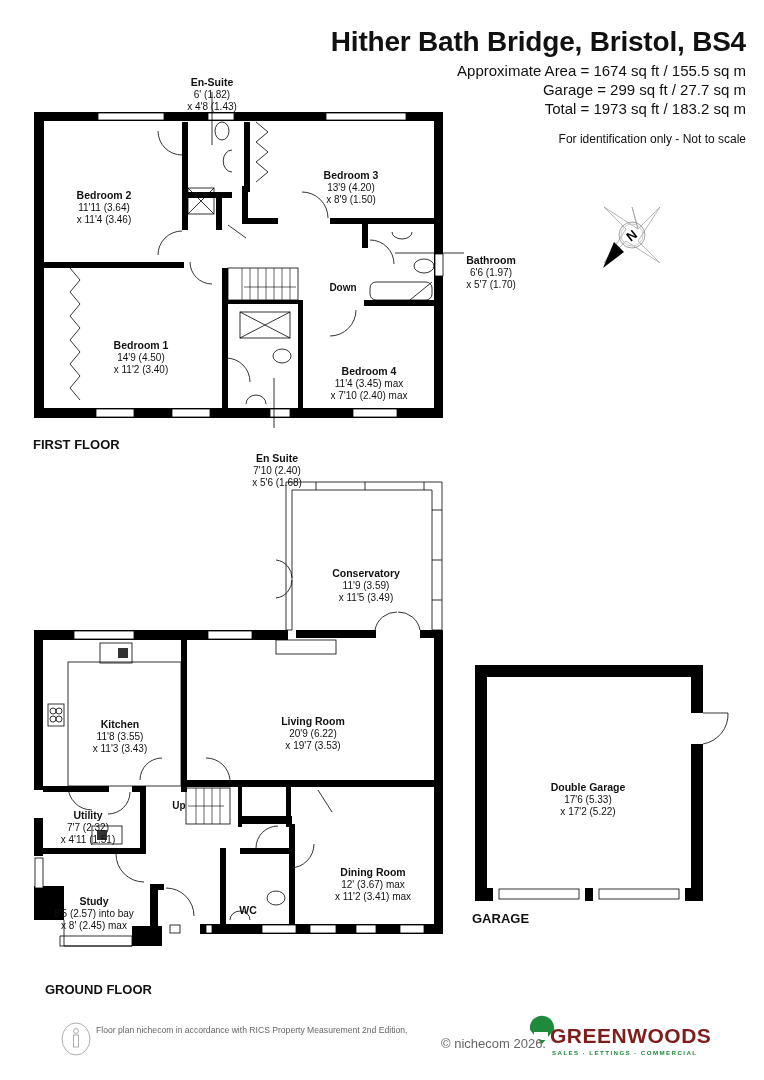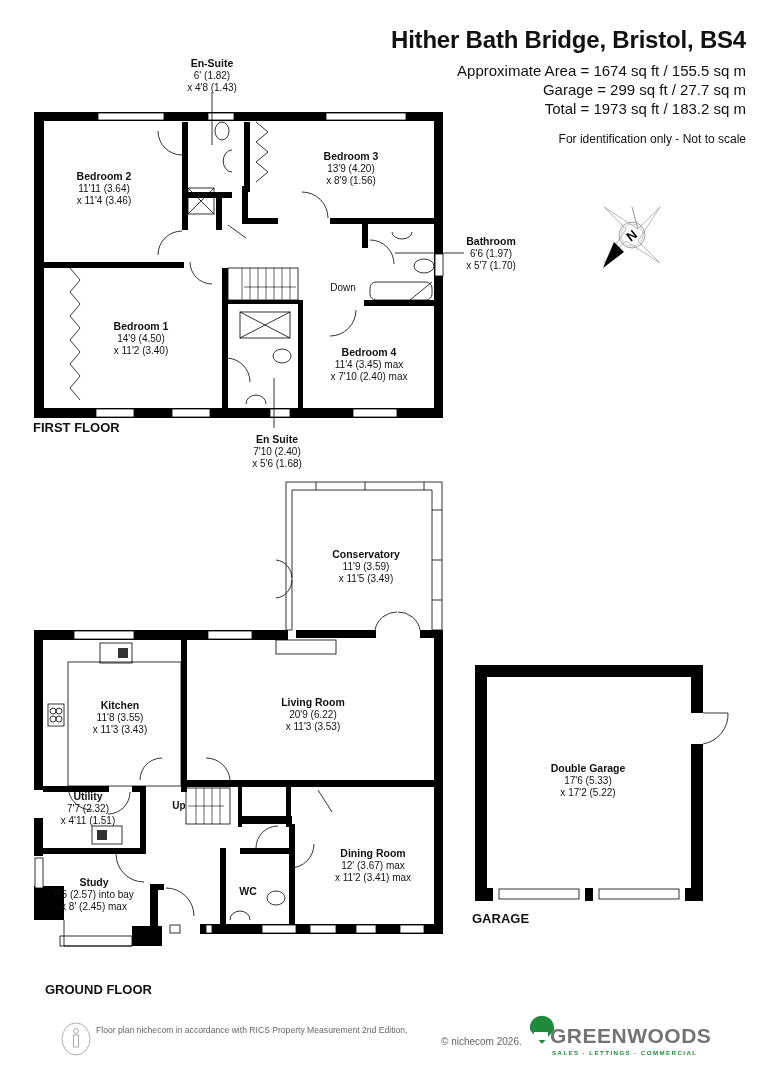--- a/index.html
+++ b/index.html
@@ -1,27 +1,27 @@
 <!DOCTYPE html>
 <html><head>
 <meta charset="utf-8">
 <style>
   html,body{margin:0;padding:0;background:#fff;}
   body{width:764px;height:1080px;position:relative;overflow:hidden;font-family:"Liberation Sans",sans-serif;color:#111;}
   .abs{position:absolute;}
-  .title{right:18px;top:26px;font-size:24px;font-weight:bold;letter-spacing:-0.2px;white-space:nowrap;}
+  .title{right:18px;top:26px;font-size:28px;font-weight:bold;letter-spacing:-0.2px;white-space:nowrap;}
   .area{right:18px;font-size:15px;text-align:center;white-space:nowrap;}
   .note{right:18px;top:132px;font-size:12px;white-space:nowrap;}
   svg{position:absolute;left:0;top:0;}
   .rl{position:absolute;text-align:center;font-size:10px;line-height:12.5px;white-space:nowrap;transform:translateX(-50%);}
-  .rl .n{font-weight:bold;font-size:10.5px;display:block;}
+  .rl .n{font-weight:bold;font-size:10.5px;display:block;margin-top:19px;}
   .floor{position:absolute;font-weight:bold;font-size:13px;}
   .footer{position:absolute;left:96px;top:1024px;font-size:8.6px;color:#666;line-height:12px;white-space:nowrap;}
-  .copy{position:absolute;left:441px;top:1036px;font-size:10px;color:#666;}
-  .brand{position:absolute;left:550px;top:1024px;font-weight:bold;font-size:21px;letter-spacing:0.5px;color:#737373;}
+  .copy{position:absolute;left:441px;top:1036px;font-size:13px;color:#666;}
+  .brand{position:absolute;left:550px;top:1024px;font-weight:bold;font-size:21px;letter-spacing:0.5px;color:#7f1d1d;}
   .tag{position:absolute;left:552px;top:1049px;font-size:6.2px;letter-spacing:1.4px;color:#1f8a3c;font-weight:bold;}
 </style>
 </head>
 <body>
 
 <div class="abs title">Hither Bath Bridge, Bristol, BS4</div>
 <div class="abs area" style="top:62px">Approximate Area = 1674 sq ft / 155.5 sq m</div>
 <div class="abs area" style="top:81px">Garage = 299 sq ft / 27.7 sq m</div>
 <div class="abs area" style="top:100px">Total = 1973 sq ft / 183.2 sq m</div>
 <div class="abs note">For identification only - Not to scale</div>
@@ -226,52 +226,52 @@
 <div class="rl" style="left:212px;top:57px">
   <span class="n">En-Suite</span>
   <span>6' (1.82)</span><br><span>x 4'8 (1.43)</span>
 </div>
 <div class="rl" style="left:104px;top:170px">
   <span class="n">Bedroom 2</span>
   <span>11'11 (3.64)</span><br><span>x 11'4 (3.46)</span>
 </div>
 <div class="rl" style="left:351px;top:150px">
   <span class="n">Bedroom 3</span>
-  <span>13'9 (4.20)</span><br><span>x 8'9 (1.56)</span>
+  <span>13'9 (4.20)</span><br><span>x 8'9 (1.50)</span>
 </div>
 <div class="rl" style="left:491px;top:235px">
   <span class="n">Bathroom</span>
   <span>6'6 (1.97)</span><br><span>x 5'7 (1.70)</span>
 </div>
 <div class="rl" style="left:141px;top:320px">
   <span class="n">Bedroom 1</span>
   <span>14'9 (4.50)</span><br><span>x 11'2 (3.40)</span>
 </div>
 <div class="rl" style="left:369px;top:346px">
   <span class="n">Bedroom 4</span>
   <span>11'4 (3.45) max</span><br><span>x 7'10 (2.40) max</span>
 </div>
 <div class="rl" style="left:277px;top:433px">
   <span class="n">En Suite</span>
   <span>7'10 (2.40)</span><br><span>x 5'6 (1.68)</span>
 </div>
-<div class="rl" style="left:343px;top:282px;font-weight:normal;font-size:10px">Down</div>
-<div class="floor" style="left:33px;top:420px">FIRST FLOOR</div>
+<div class="rl" style="left:343px;top:282px;font-weight:bold;font-size:10px">Down</div>
+<div class="floor" style="left:33px;top:437px">FIRST FLOOR</div>
 
 <div class="rl" style="left:366px;top:548px">
   <span class="n">Conservatory</span>
   <span>11'9 (3.59)</span><br><span>x 11'5 (3.49)</span>
 </div>
 <div class="rl" style="left:120px;top:699px">
   <span class="n">Kitchen</span>
   <span>11'8 (3.55)</span><br><span>x 11'3 (3.43)</span>
 </div>
 <div class="rl" style="left:313px;top:696px">
   <span class="n">Living Room</span>
-  <span>20'9 (6.22)</span><br><span>x 11'3 (3.53)</span>
+  <span>20'9 (6.22)</span><br><span>x 19'7 (3.53)</span>
 </div>
 <div class="rl" style="left:88px;top:790px">
   <span class="n">Utility</span>
   <span>7'7 (2.32)</span><br><span>x 4'11 (1.51)</span>
 </div>
 <div class="rl" style="left:373px;top:847px">
   <span class="n">Dining Room</span>
   <span>12' (3.67) max</span><br><span>x 11'2 (3.41) max</span>
 </div>
 <div class="rl" style="left:94px;top:876px">

